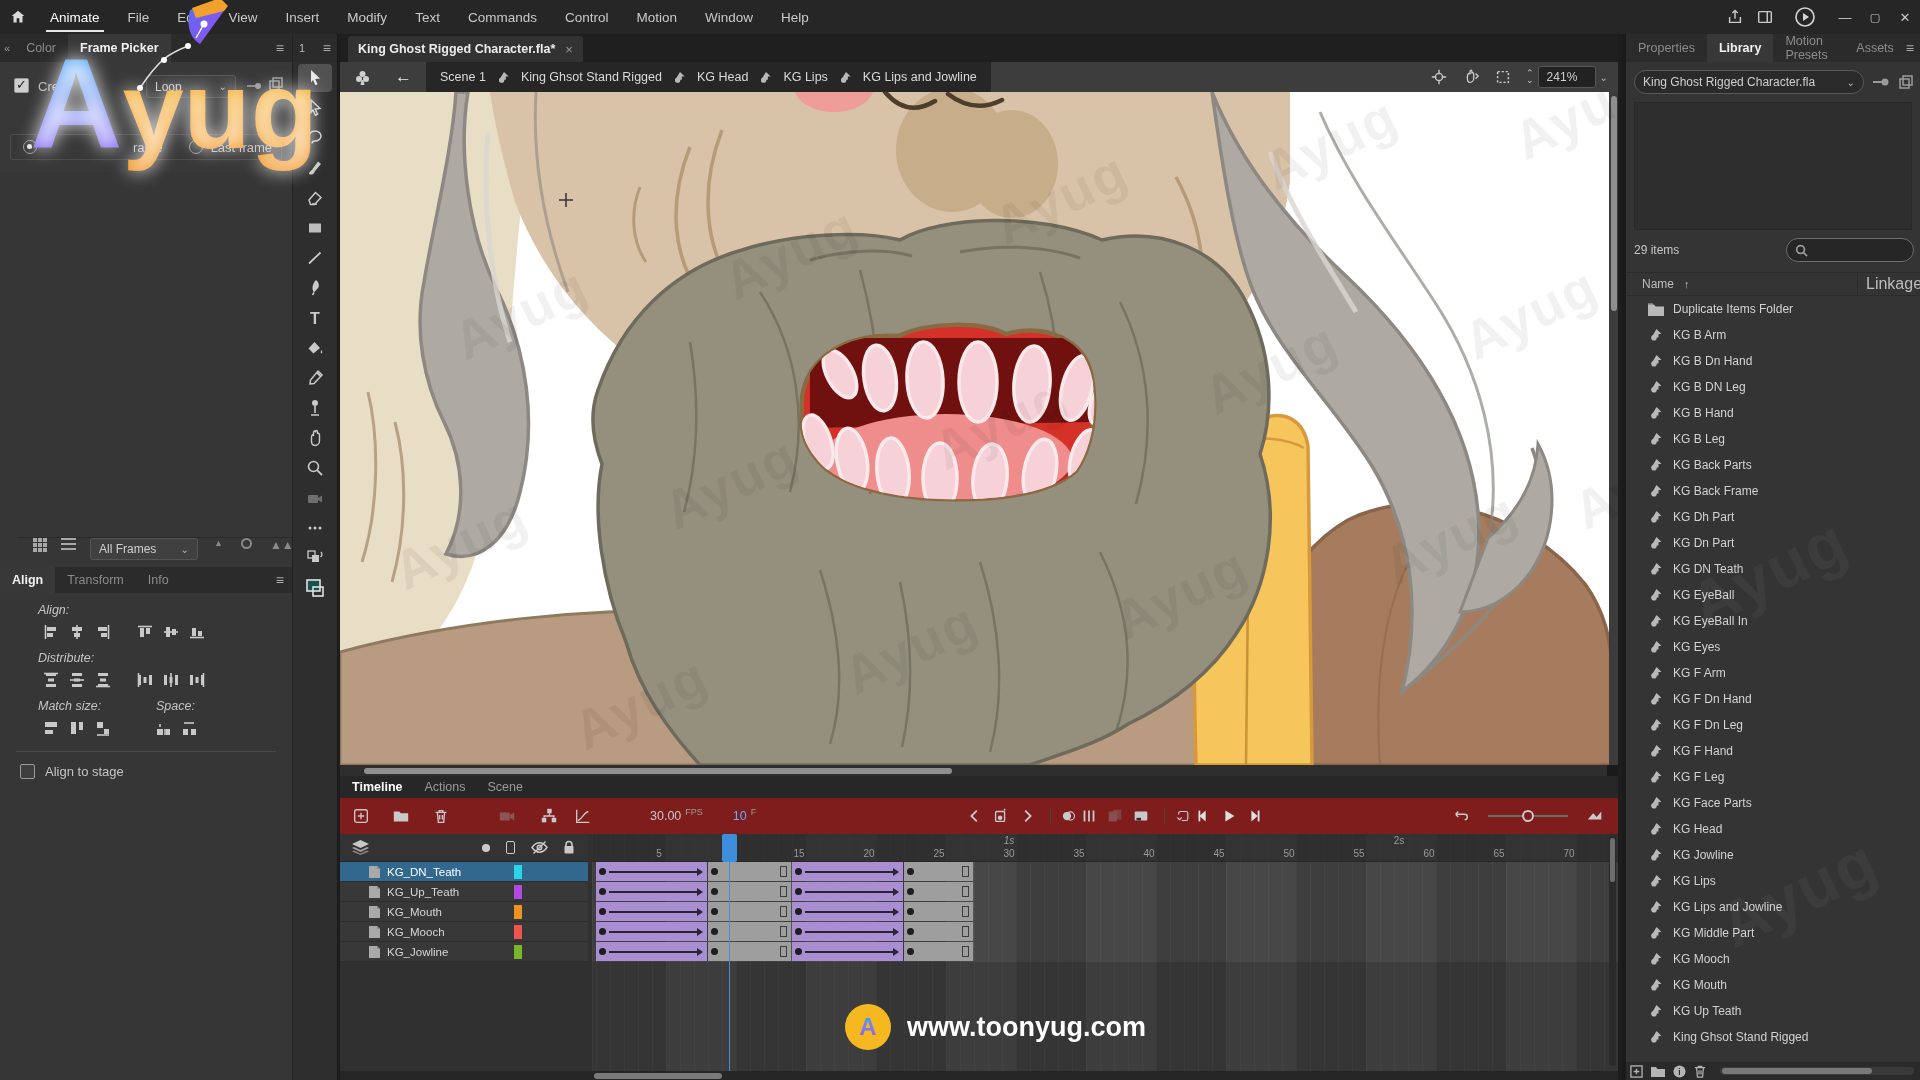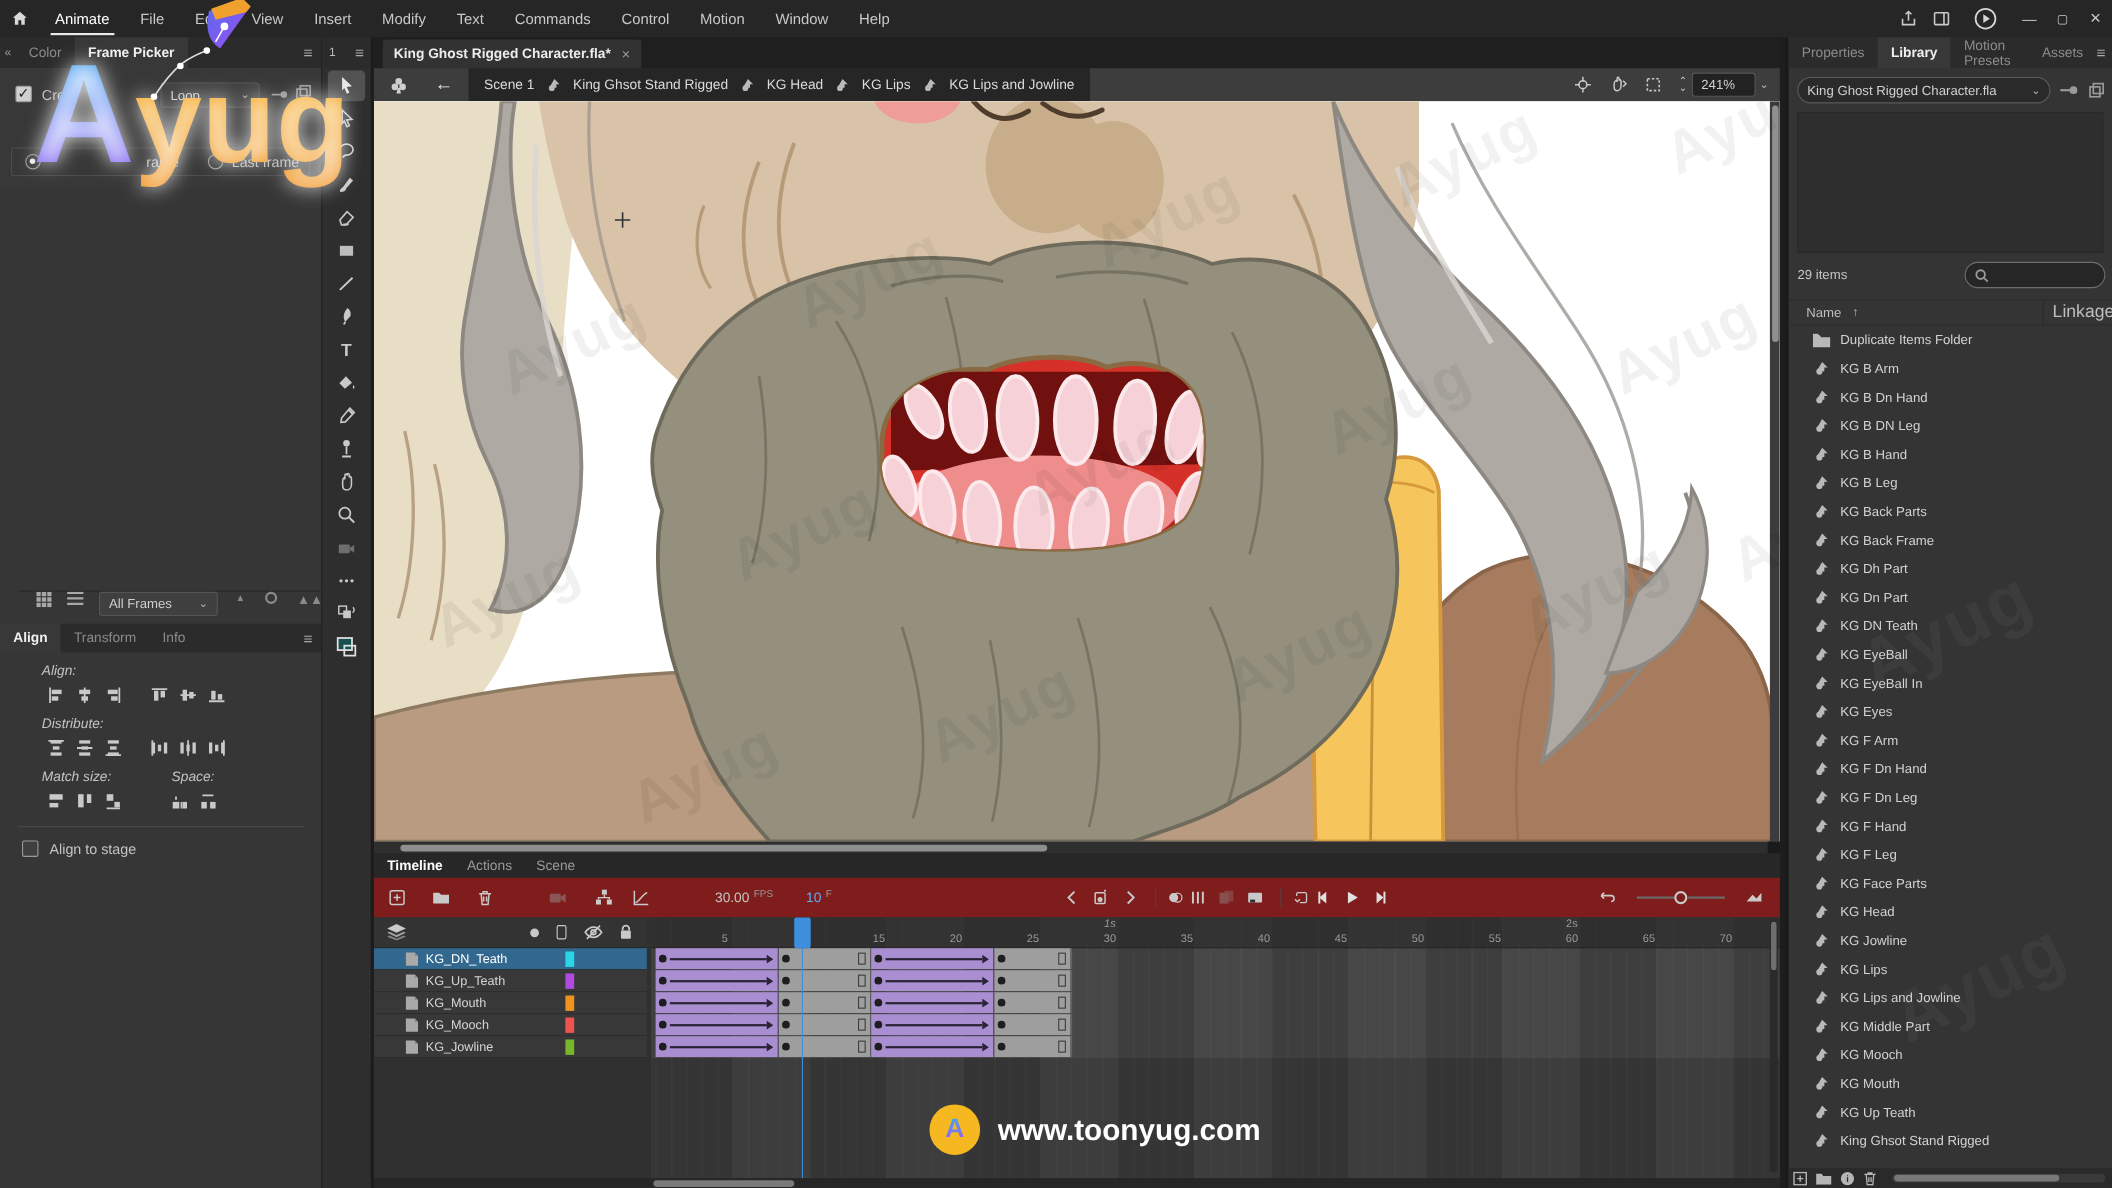--- a/index.html
+++ b/index.html
@@ -812,21 +812,21 @@
         </div>
       </div>
 
     <div id="frames-bg" class="abs" style="left:252px;top:58px;width:1026px;height:238px;background:
       repeating-linear-gradient(90deg, rgba(255,255,255,0.035) 0 1px, transparent 1px 14px),
       repeating-linear-gradient(90deg, #3e3e3e 0 70px, #474747 70px 140px);background-position:4px 0,4px 0;">
       <div class="abs" style="left:0;top:0;width:1026px;height:28px;background:rgba(35,35,35,.55);border-bottom:1px solid #272727;"></div>
       <div class="abs" style="left:0;top:128px;width:1026px;height:110px;background:rgba(0,0,0,.14);"></div>
       <div id="ruler-labels">
           <span class="ruler-num" style="left: 417px; top: 1px; font-style: italic;">1s</span>
-          <span class="ruler-num" style="left: 837px; top: 1px; ">2s</span>
+          <span class="ruler-num" style="left: 807px; top: 1px; ">2s</span>
           <span class="ruler-num" style="left: 67px; top: 14px;">5</span>
           <span class="ruler-num" style="left: 137px; top: 14px;">10</span>
           <span class="ruler-num" style="left: 207px; top: 14px;">15</span>
           <span class="ruler-num" style="left: 277px; top: 14px;">20</span>
           <span class="ruler-num" style="left: 347px; top: 14px;">25</span>
           <span class="ruler-num" style="left: 417px; top: 14px;">30</span>
           <span class="ruler-num" style="left: 487px; top: 14px;">35</span>
           <span class="ruler-num" style="left: 557px; top: 14px;">40</span>
           <span class="ruler-num" style="left: 627px; top: 14px;">45</span>
           <span class="ruler-num" style="left: 697px; top: 14px;">50</span>

